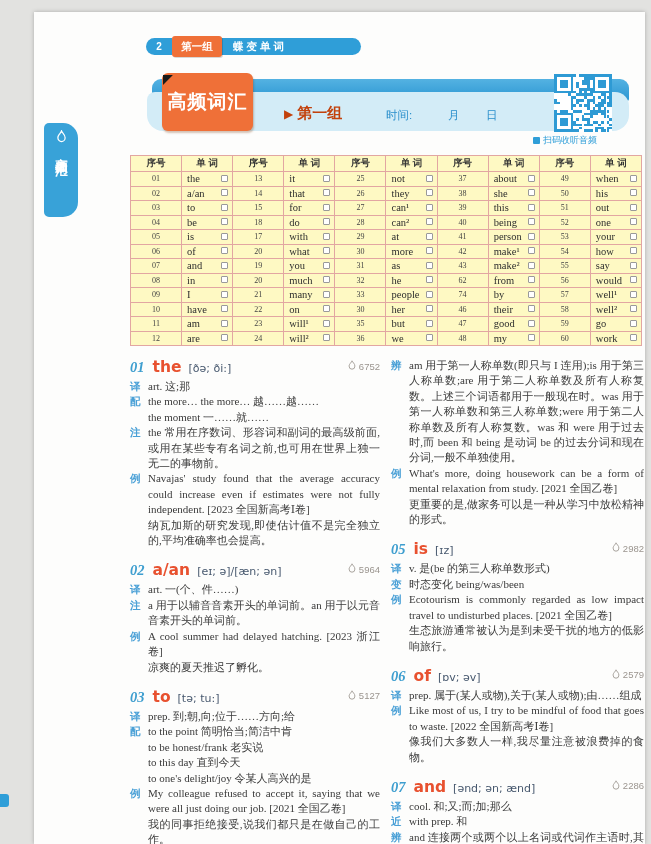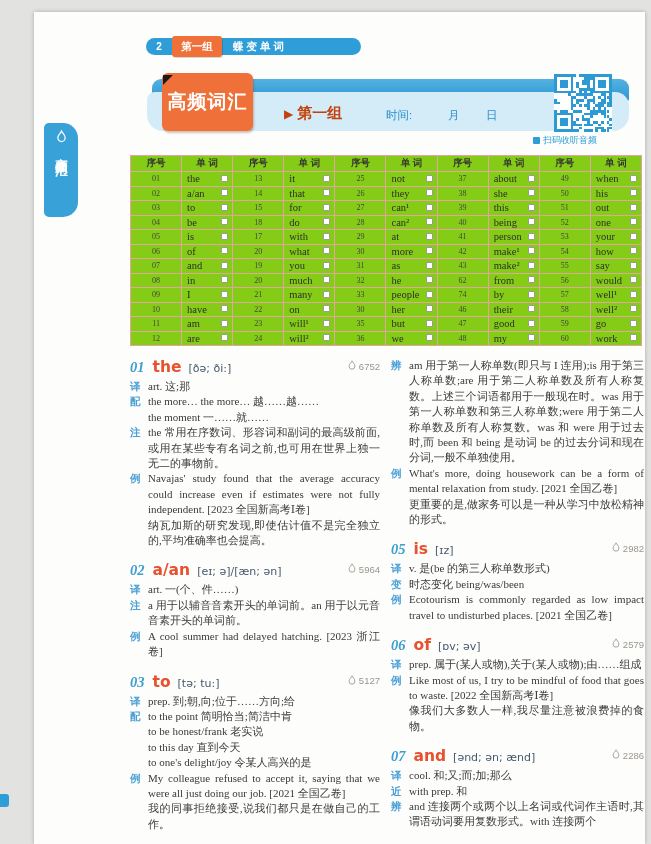--- a/index.html
+++ b/index.html
@@ -31,21 +31,21 @@
   .banner-time { position:absolute; top:96px; color:#2a8fcc; font-size:11.5px; z-index:3; }
   .t-label { left:352px; } .t-month { left:414px; } .t-day { left:452px; }
 
   
   .qr-box { position:absolute; left:520px; top:62px; width:58px; height:58px; background:#fff; z-index:4; }
   .qr-box .m { position:absolute; background:#2e9ad4; }
   .qr-caption { position:absolute; left:499px; top:122px; display:flex; align-items:center; gap:3px; color:#2f9ed8; font-size:9px; z-index:4; }
   .qr-caption .sq { width:7px; height:7px; background:#2f9ed8; border-radius:1px; }
 
   
-  table.wtable { position:absolute; left:96px; top:143px; width:512px; border-collapse:collapse; table-layout:fixed; background:#84cc16; }
+  table.wtable { position:absolute; left:96px; top:143px; width:512px; border-collapse:collapse; table-layout:fixed; background:#fef9c3; }
   table.wtable th, table.wtable td { border:1px solid #e2a6a2; overflow:hidden; white-space:nowrap; }
   table.wtable { border:1px solid #cf8f8a; }
   th.h-num, th.h-word { height:16px; font-size:9.5px; color:#333; font-weight:bold; text-align:center; }
   td.c-num { width:25px; height:14.5px; font-size:8px; color:#444; text-align:center; font-family:"Liberation Serif","DejaVu Serif",serif; }
   td.c-word { width:77px; font-size:10.5px; color:#2e2e2e; font-family:"Liberation Serif","DejaVu Serif",serif; padding:0 4px 0 5px; position:relative; }
   td.c-word .cb { position:absolute; right:4px; top:50%; margin-top:-4px; width:7px; height:7px; border:1px solid #9a9a9a; border-radius:1px; background:#fff; }
 
   
   .col { position:absolute; top:346px; }
   .col-left { left:96px; width:250px; }
@@ -455,20 +455,24 @@
             <span class="etext">art. 一(个、件……)</span>
           </div>
           <div class="erow">
             <span class="elabel">注</span>
             <span class="etext">a 用于以辅音音素开头的单词前。an 用于以元音音素开头的单词前。</span>
           </div>
           <div class="erow">
             <span class="elabel">例</span>
             <span class="etext">A cool summer had delayed hatching. [2023 浙江卷]</span>
           </div>
+          <div class="erow">
+            <span class="elabel"></span>
+            <span class="etext">凉爽的夏天推迟了孵化。</span>
+          </div>
         </div>
         <div class="entry">
           <div class="entry-head">
             <span class="eno">03</span>
             <span class="eword">to</span>
             <span class="ephon">[tə; tu:]</span>
             <span class="efreq">
               <svg width="10" height="12" viewBox="0 0 10 12">
                 <path d="M5 .8C5.5 2.3 7.9 3.6 7.9 6.1a2.9 3.1 0 0 1-5.8 0C2.1 4.7 3 3.8 3.6 3 4.2 2.2 4.8 1.6 5 .8Z" fill="none" stroke="#a9a49e" stroke-width="1"></path>
               </svg>
@@ -537,20 +541,24 @@
             <span class="etext">v. 是(be 的第三人称单数形式)</span>
           </div>
           <div class="erow">
             <span class="elabel">变</span>
             <span class="etext">时态变化 being/was/been</span>
           </div>
           <div class="erow">
             <span class="elabel">例</span>
             <span class="etext">Ecotourism is commonly regarded as low impact travel to undisturbed places. [2021 全国乙卷]</span>
           </div>
+          <div class="erow">
+            <span class="elabel"></span>
+            <span class="etext">生态旅游通常被认为是到未受干扰的地方的低影响旅行。</span>
+          </div>
         </div>
         <div class="entry">
           <div class="entry-head">
             <span class="eno">06</span>
             <span class="eword">of</span>
             <span class="ephon">[ɒv; əv]</span>
             <span class="efreq">
               <svg width="10" height="12" viewBox="0 0 10 12">
                 <path d="M5 .8C5.5 2.3 7.9 3.6 7.9 6.1a2.9 3.1 0 0 1-5.8 0C2.1 4.7 3 3.8 3.6 3 4.2 2.2 4.8 1.6 5 .8Z" fill="none" stroke="#a9a49e" stroke-width="1"></path>
               </svg>

